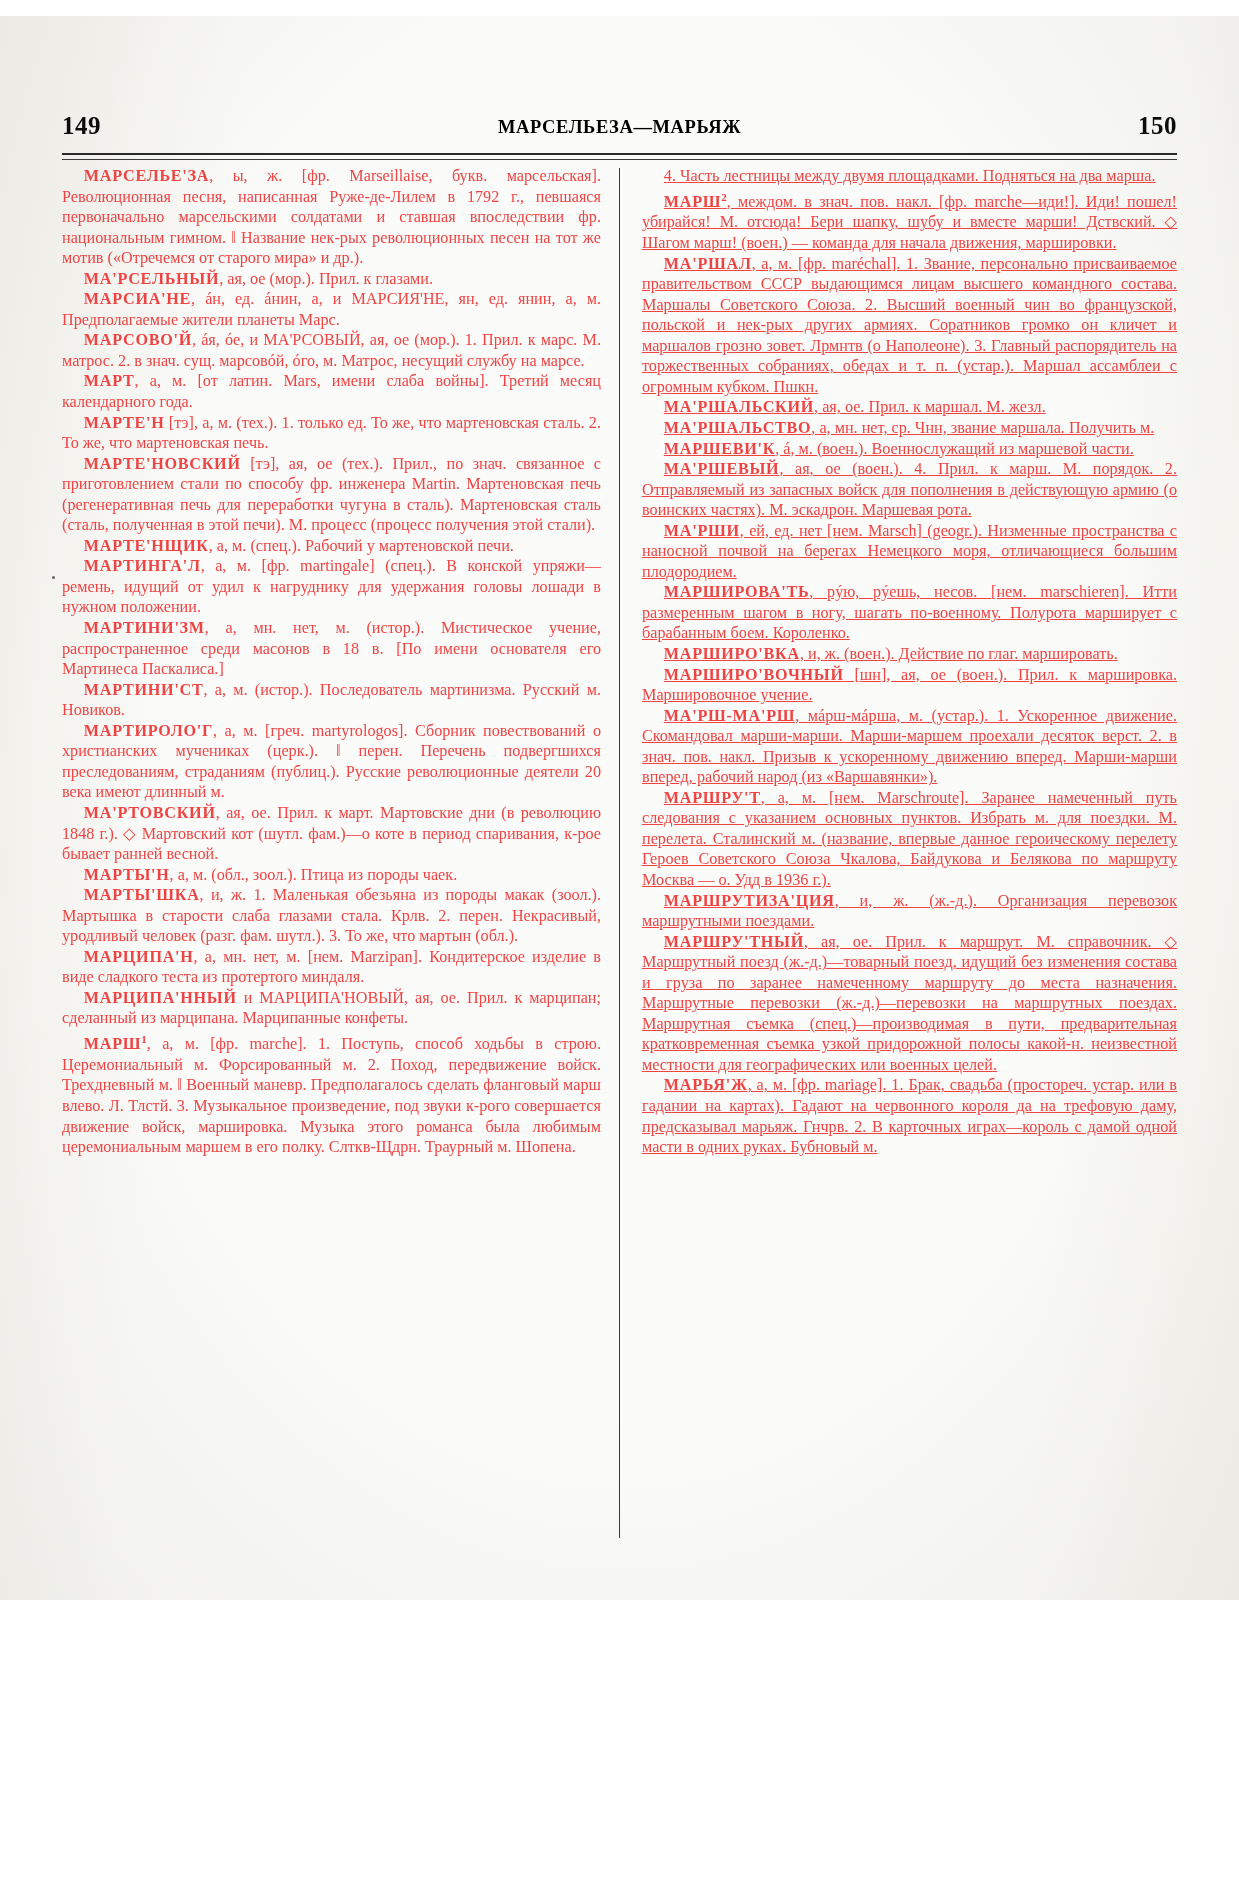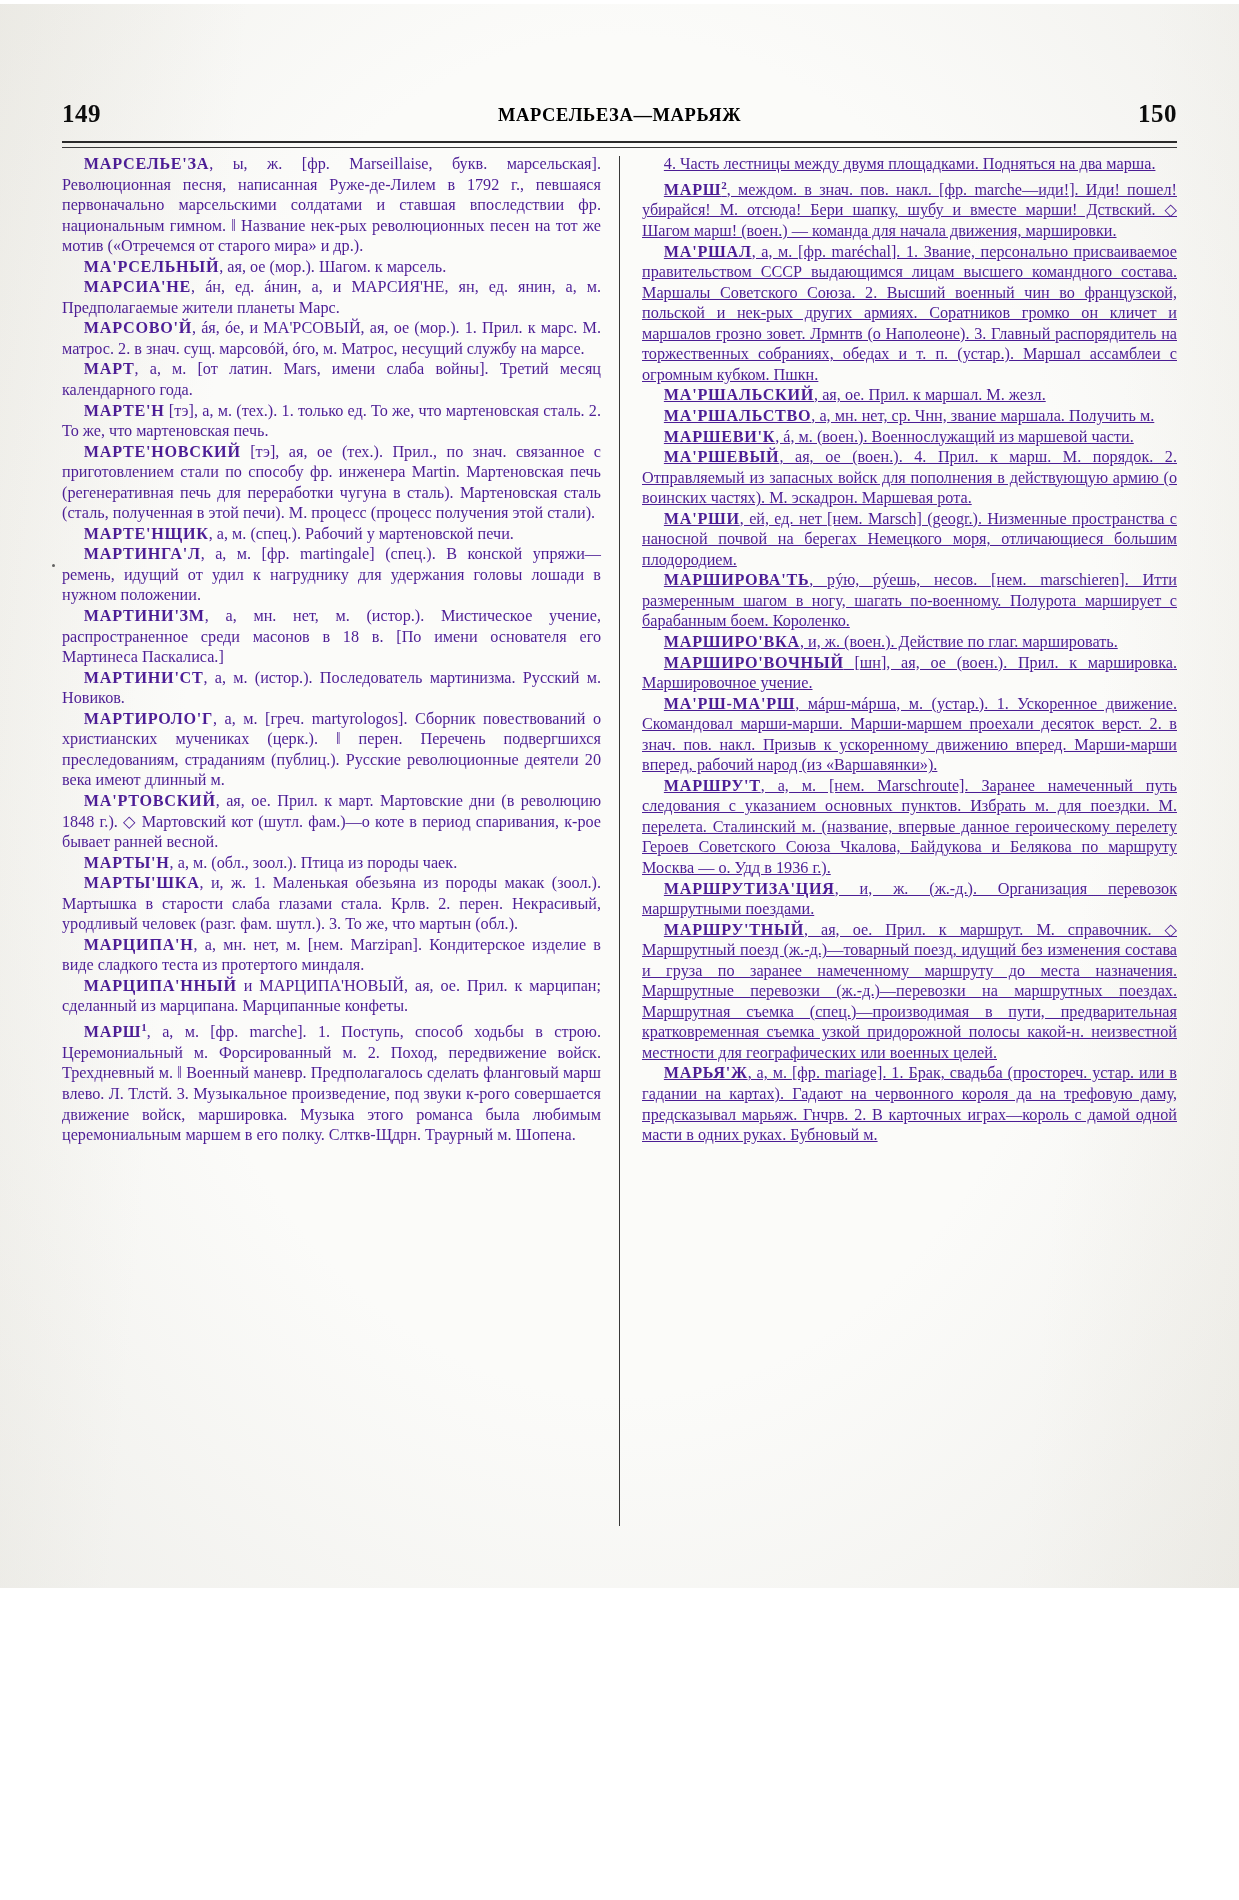--- a/index.html
+++ b/index.html
@@ -9,21 +9,21 @@
     background: #ffffff;
   }
   body {
     font-family: "Liberation Serif", "DejaVu Serif", serif;
     color: #111111;
   }
   .page {
     position: relative;
     width: 1239px;
     height: 1584px;
-    margin: 4px auto;
+    margin: 16px auto;
     background: #fbfbf9;
     overflow: hidden;
   }
   
   .paper-tint {
     position: absolute;
     inset: 0;
     background:
       radial-gradient(ellipse at 50% 45%, rgba(255,255,255,0) 55%, rgba(210,208,200,0.28) 100%),
       linear-gradient(95deg, rgba(235,233,226,0.55) 0%, rgba(255,255,255,0) 18%),
@@ -82,21 +82,21 @@
     gap: 0;
   }
   .col {
     width: 50%;
     box-sizing: border-box;
     font-size: 16.2px;
     line-height: 20.55px;
     text-align: justify;
     text-justify: inter-word;
     hyphens: manual;
-    color: #4c1d95;
+    color: #ef4444;
   }
   .col-left  { padding-right: 18px; }
   .col-right { padding-left: 22px; text-decoration: underline; }
   .col-divider {
     width: 0;
     border-left: 1.6px solid #1e1e1e;
     margin: 2px 0 2px 0;
     opacity: 0.88;
     flex: 0 0 auto;
   }
@@ -141,21 +141,21 @@
     <span class="head-title">МАРСЕЛЬЕЗА—МАРЬЯЖ</span>
     <span class="folio folio-right">150</span>
   </div>
   <div class="rule-top"></div>
 
   <div class="tick-left"></div>
 
   <div class="columns">
     <div class="col col-left" id="col-left">
         <p class="entry"><span class="hw">МАРСЕЛЬЕ'ЗА</span><span>, ы, ж. [фр. Marseillaise, букв. марсельская]. Революционная песня, написанная Руже-де-Лилем в 1792 г., певшаяся первоначально марсельскими солдатами и ставшая впоследствии фр. национальным гимном. ‖ Название нек-рых революционных песен на тот же мотив («Отречемся от старого мира» и др.).</span></p>
-        <p class="entry"><span class="hw">МА'РСЕЛЬНЫЙ</span><span>, ая, ое (мор.). Шагом. к марсель.</span></p>
+        <p class="entry"><span class="hw">МА'РСЕЛЬНЫЙ</span><span>, ая, ое (мор.). Прил. к глазами.</span></p>
         <p class="entry"><span class="hw">МАРСИА'НЕ</span><span>, áн, ед. áнин, а, и МАРСИЯ'НЕ, ян, ед. янин, а, м. Предполагаемые жители планеты Марс.</span></p>
         <p class="entry"><span class="hw">МАРСОВО'Й</span><span>, áя, óе, и МА'РСОВЫЙ, ая, ое (мор.). 1. Прил. к марс. М. матрос. 2. в знач. сущ. марсовóй, óго, м. Матрос, несущий службу на марсе.</span></p>
         <p class="entry"><span class="hw">МАРТ</span><span>, а, м. [от латин. Mars, имени слаба войны]. Третий месяц календарного года.</span></p>
         <p class="entry"><span class="hw">МАРТЕ'Н</span><span> [тэ], а, м. (тех.). 1. только ед. То же, что мартеновская сталь. 2. То же, что мартеновская печь.</span></p>
         <p class="entry"><span class="hw">МАРТЕ'НОВСКИЙ</span><span> [тэ], ая, ое (тех.). Прил., по знач. связанное с приготовлением стали по способу фр. инженера Martin. Мартеновская печь (регенеративная печь для переработки чугуна в сталь). Мартеновская сталь (сталь, полученная в этой печи). М. процесс (процесс получения этой стали).</span></p>
         <p class="entry"><span class="hw">МАРТЕ'НЩИК</span><span>, а, м. (спец.). Рабочий у мартеновской печи.</span></p>
         <p class="entry"><span class="hw">МАРТИНГА'Л</span><span>, а, м. [фр. martingale] (спец.). В конской упряжи—ремень, идущий от удил к нагруднику для удержания головы лошади в нужном положении.</span></p>
         <p class="entry"><span class="hw">МАРТИНИ'ЗМ</span><span>, а, мн. нет, м. (истор.). Мистическое учение, распространенное среди масонов в 18 в. [По имени основателя его Мартинеса Паскалиса.]</span></p>
         <p class="entry"><span class="hw">МАРТИНИ'СТ</span><span>, а, м. (истор.). Последователь мартинизма. Русский м. Новиков.</span></p>
         <p class="entry"><span class="hw">МАРТИРОЛО'Г</span><span>, а, м. [греч. martyrologos]. Сборник повествований о христианских мучениках (церк.). ‖ перен. Перечень подвергшихся преследованиям, страданиям (публиц.). Русские революционные деятели 20 века имеют длинный м.</span></p>

